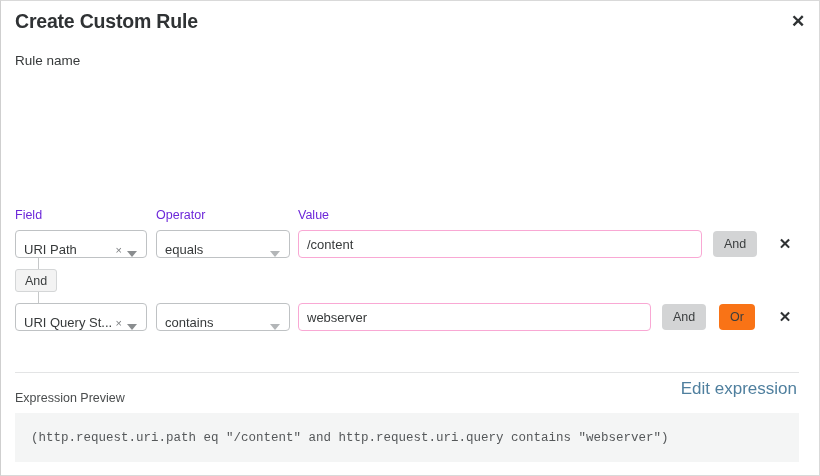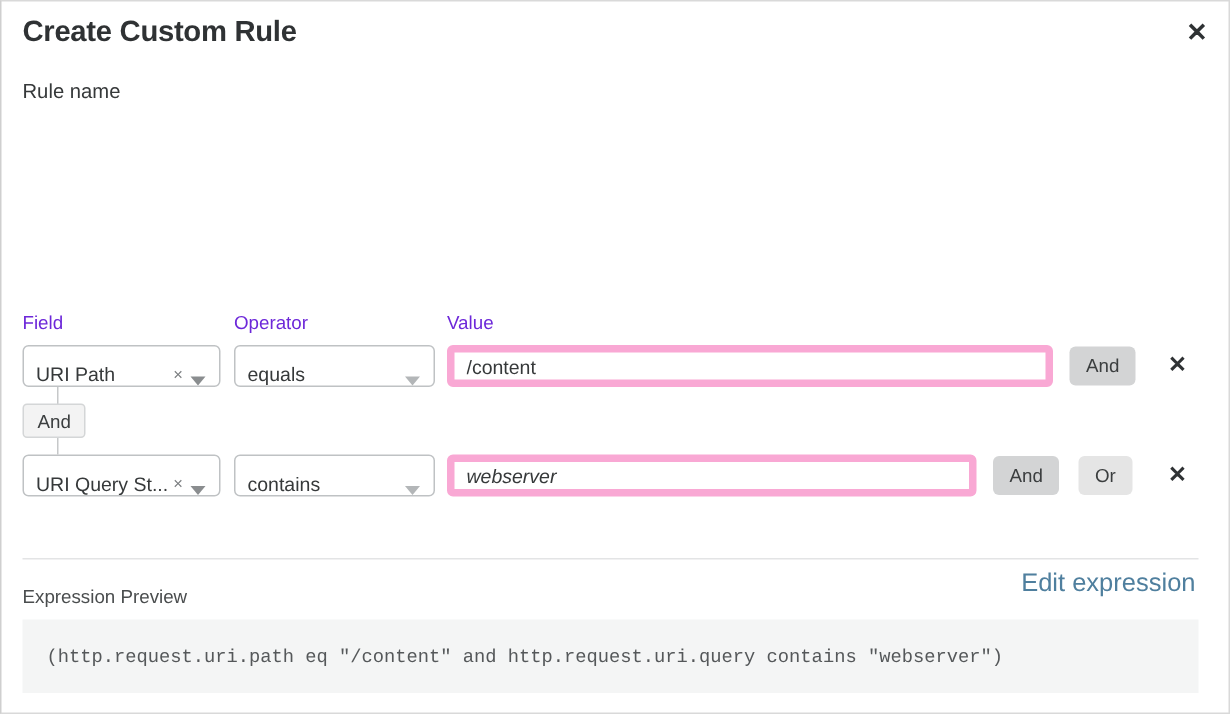--- a/index.html
+++ b/index.html
@@ -138,47 +138,47 @@
     margin-right: 9px;
     cursor: pointer;
   }
   .caret.light { border-top-color: #b3b6b8; }
 
   .val-input {
     position: absolute;
     left: 297px;
     height: 28px;
     box-sizing: border-box;
-    border: 5px solid #f9a8d4;
+    border: 1px solid #f9a8d4;
     border-radius: 4px;
     background: #fff;
     font-family: "Liberation Sans", sans-serif;
     font-size: 13px;
     color: #36393a;
     padding: 0 8px;
     outline: none;
   }
   .val-row1 { width: 404px; }
-  .val-row2 { width: 353px; font-style: italic; }
+  .val-row2 { width: 353px; }
 
   .logic-btn {
     position: absolute;
     height: 26px;
     box-sizing: border-box;
     background: #d3d4d5;
     border: none;
     border-radius: 4px;
     font-family: "Liberation Sans", sans-serif;
     font-size: 12.5px;
     color: #3b3e3f;
     cursor: pointer;
     padding: 0 11px;
     top: 1px;
   }
-  .logic-btn.or { background: #e5e5e5; }
+  .logic-btn.or { background: #f97316; }
   .btn-and-r1 { left: 712px; }
   .btn-and-r2 { left: 661px; }
   .btn-or-r2  { left: 718px; }
 
   .remove-btn {
     position: absolute;
     top: 4px;
     width: 18px;
     height: 18px;
     display: flex;

